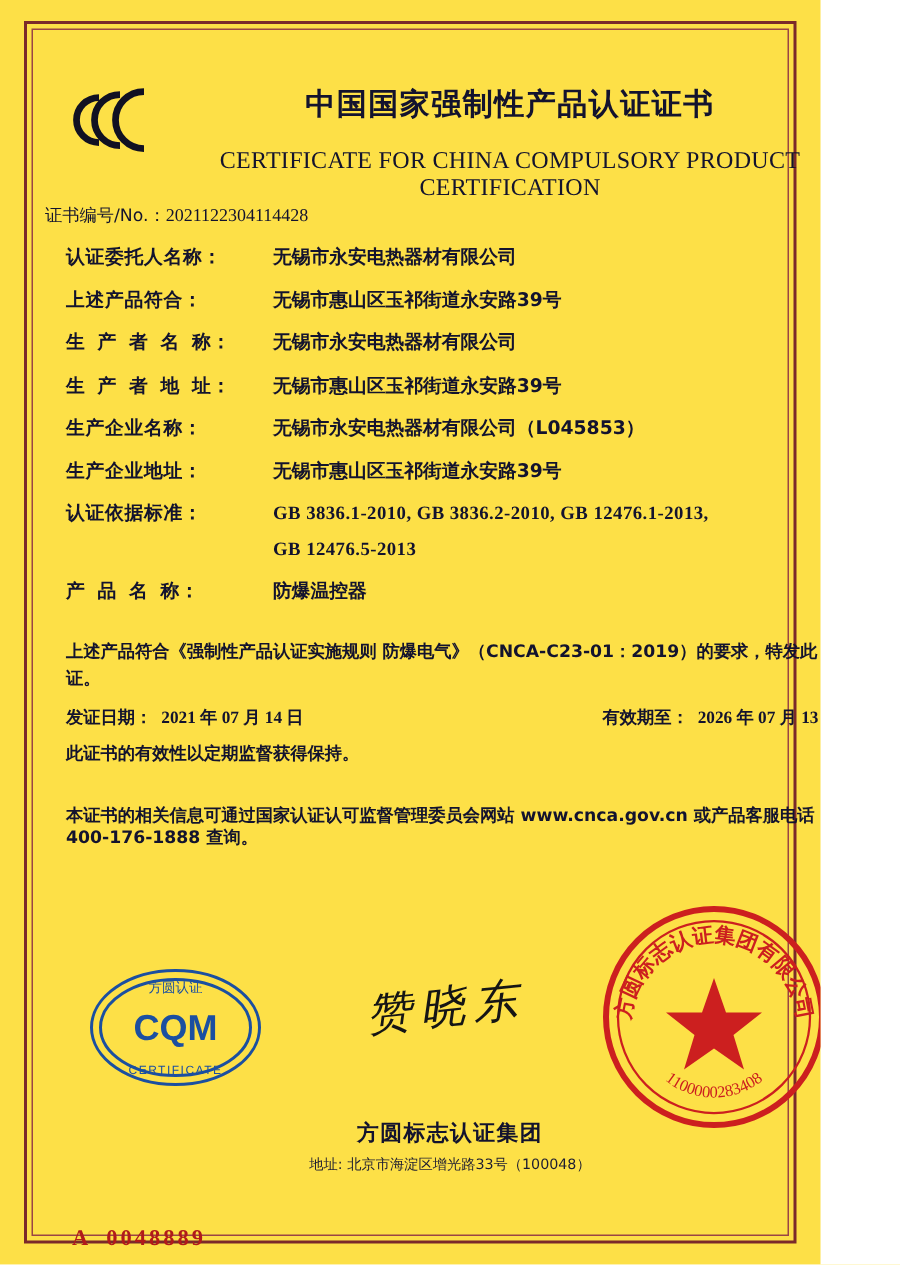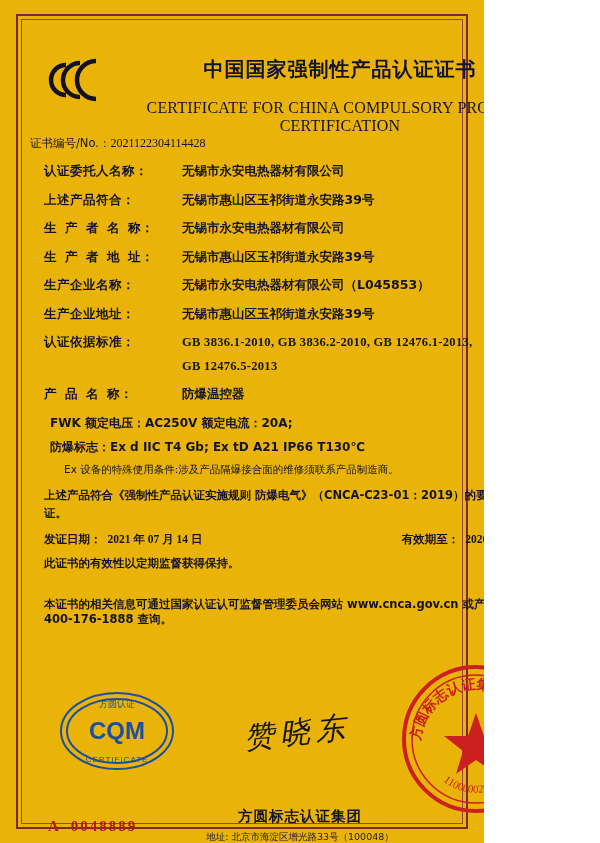--- a/index.html
+++ b/index.html
@@ -8,23 +8,23 @@
     background: #ffffff;
   }
   body {
     width: 600px;
     height: 843px;
     font-family: "Liberation Sans", sans-serif;
     color: #1a1a2e;
   }
   .page {
     position: relative;
-    width: 484px;
+    width: 547px;
     height: 843px;
-    background: #eab308;
+    background: #fde047;
     overflow: hidden;
   }
   
   .border-outer {
     position: absolute;
     left: 16px; top: 14px; right: 16px; bottom: 14px;
     border: 2px solid #7b2a2a;
   }
   .border-inner {
     position: absolute;
@@ -176,21 +176,21 @@
   }
   
   .seal-area {
     position: relative;
     height: 120px;
     margin-top: 54px;
   }
   .cqm-logo {
     position: absolute;
     left: 28px;
-    top: 8px;
+    top: 23px;
     width: 118px;
     height: 84px;
   }
   .signature {
     position: absolute;
     left: 215px;
     top: 28px;
     width: 170px;
     height: 60px;
     font-family: "DejaVu Serif", serif;
@@ -307,25 +307,20 @@
           <span class="sub">GB 12476.5-2013</span>
         </div>
       </div>
 
       <div class="frow">
         <div class="flabel">产 品 名 称：</div>
         <div class="fvalue">防爆温控器</div>
       </div>
 
       <div class="frow">
-        <div class="fvalue">
-          <span class="spec-line2">FWK  额定电压：AC250V 额定电流：20A;</span>
-          <span class="sub spec-line2">防爆标志：Ex d IIC T4 Gb; Ex tD A21 IP66 T130℃</span>
-          <span class="note">Ex 设备的特殊使用条件:涉及产品隔爆接合面的维修须联系产品制造商。</span>
-        </div>
       </div>
 
     </div>
 
     <div class="statement">上述产品符合《强制性产品认证实施规则 防爆电气》（CNCA-C23-01：2019）的要求，特发此证。</div>
 
     <div class="dates">
       <div>
         <span>发证日期：</span><span class="dv">2021 年 07 月 14 日</span>
       </div>

